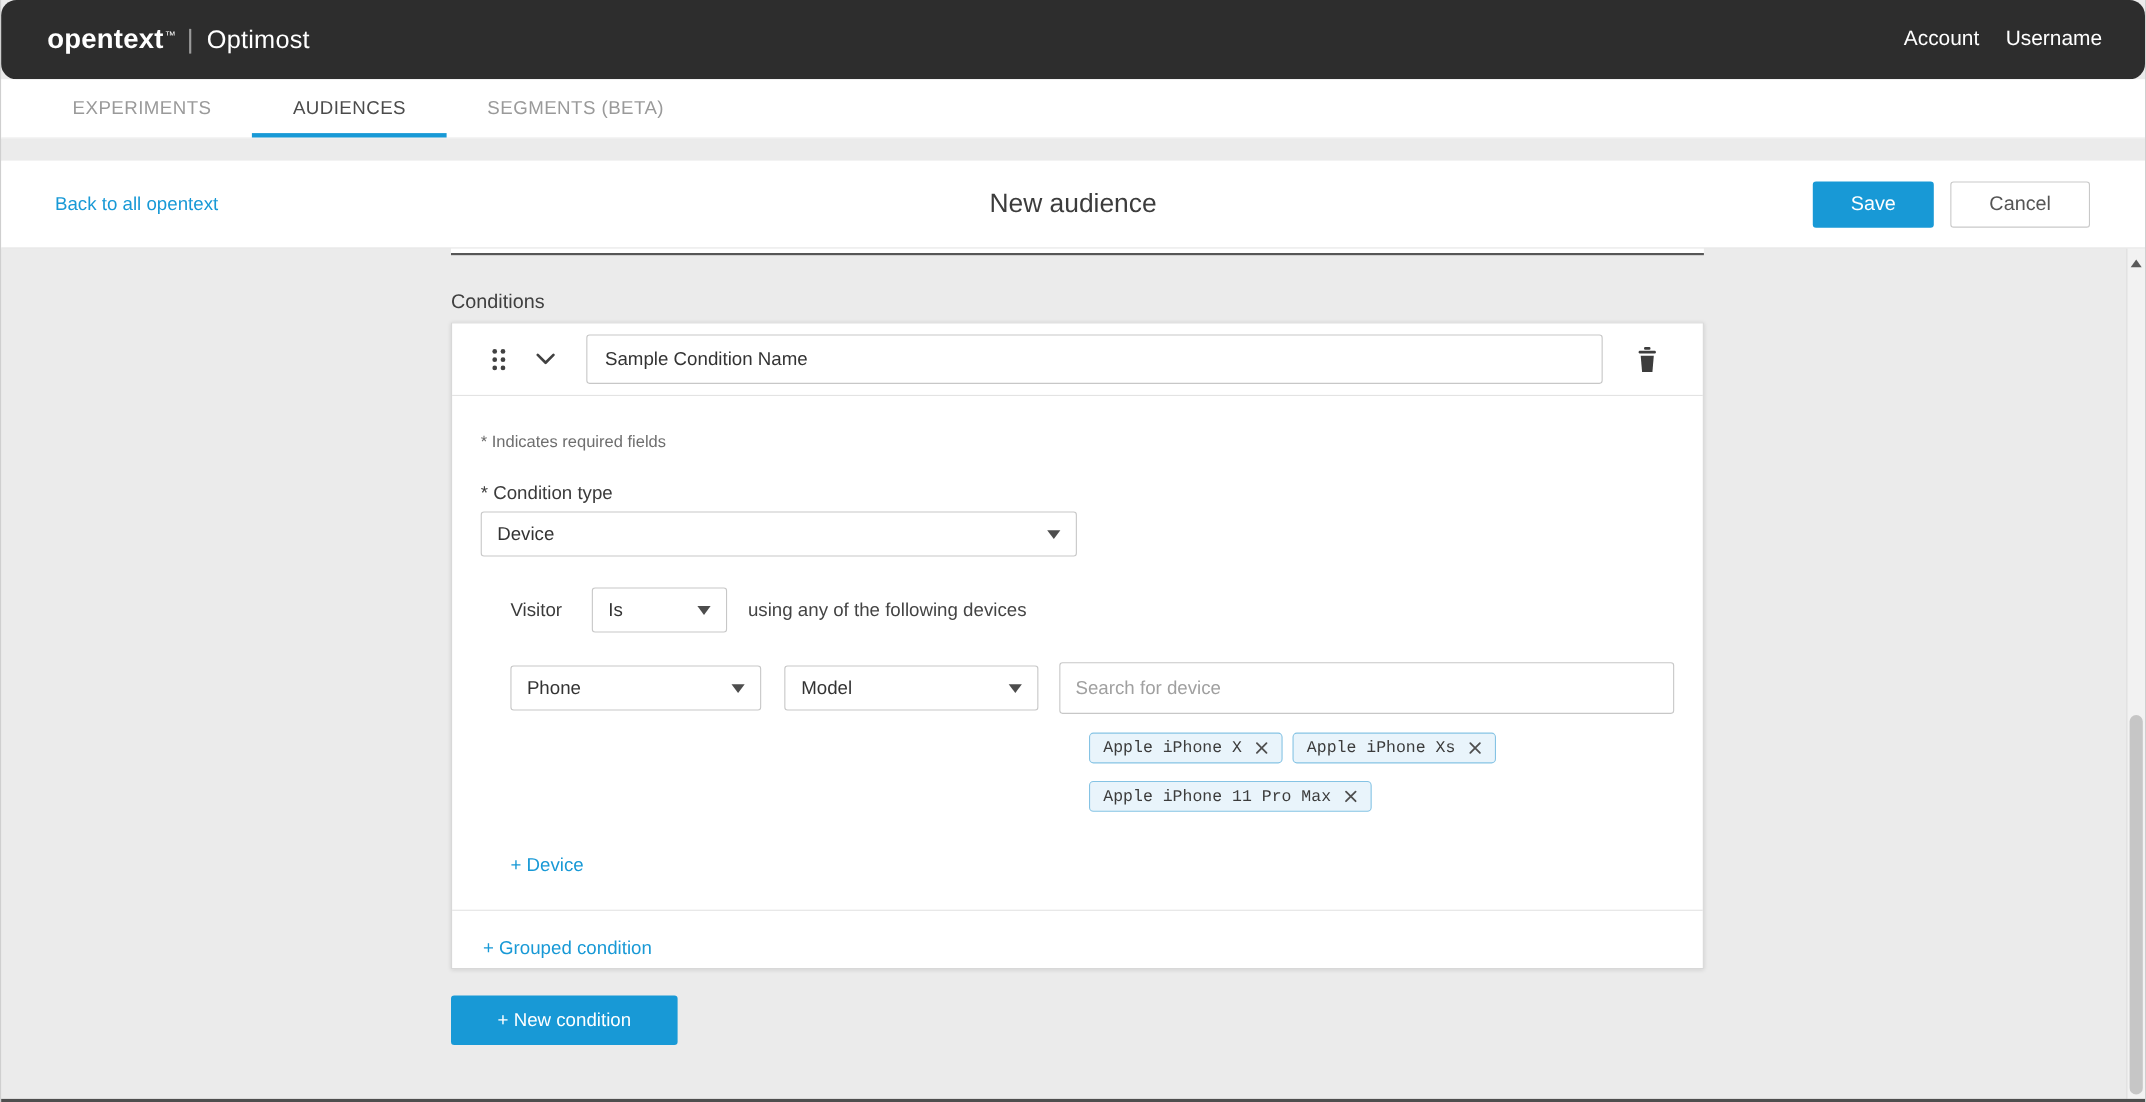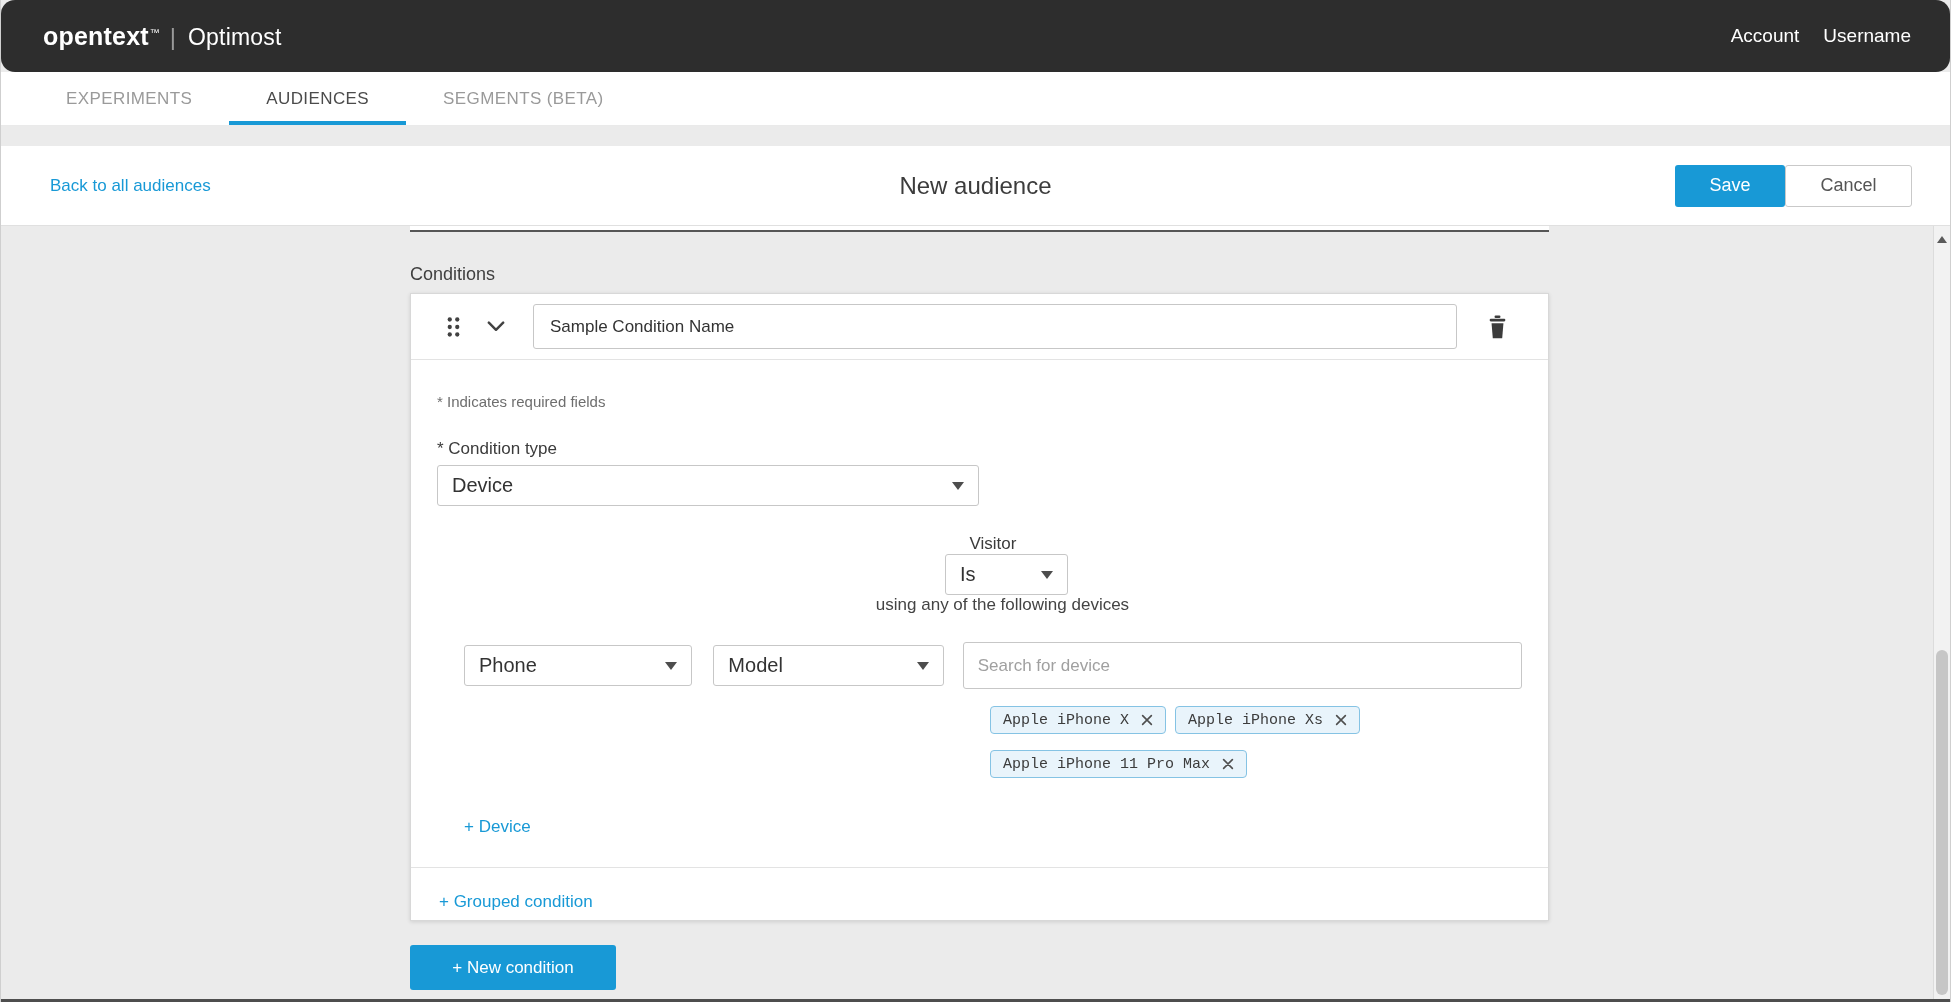--- a/index.html
+++ b/index.html
@@ -63,22 +63,22 @@
   }
   .back-link {
     position: absolute; left: 49px; top: 50%; transform: translateY(-50%);
     color: var(--accent, #1899d6); font-size: 17px; cursor: pointer; text-decoration: none;
   }
   .page-title {
     position: absolute; left: 0; right: 0; top: 50%; transform: translateY(-50%);
     text-align: center; font-size: 24px; color: #3c3c3c; font-weight: 400;
   }
   .subheader-actions {
-    position: absolute; right: 38px; top: 50%; transform: translateY(-50%);
-    display: flex; 
+    position: absolute; right: 50px; top: 50%; transform: translateY(-50%);
+    display: flex; gap: 15px;
   }
   .btn { border: none; border-radius: 3px; font-size: 18px; cursor: pointer;
          font-family: inherit; display: inline-flex; align-items: center; justify-content: center; }
   .btn-save { width: 110px; height: 42px; background: var(--accent, #1899d6); color: #fff; }
   .btn-cancel { width: 127px; height: 42px; background: #fff; color: #555; border: 1px solid #c9c9c9; }
 
   
   .content { position: absolute; top: 226px; left: 0; right: 0; bottom: 3px; }
   .col { margin-left: 409px; width: 1139px; }
 
@@ -107,29 +107,29 @@
   }
   .trash-btn { margin-left: 28px; background: none; border: none; cursor: pointer; display: flex; align-items: center; padding: 2px; }
 
   .card-body { padding: 33px 26px 0 26px; }
   .required-note { font-size: 15px; color: #6e6e6e; }
   .cond-type-label { margin-top: 29px; font-size: 17px; color: #3b3b3b; }
 
   .select {
     height: 41px; border: 1px solid #c7c7c7; border-radius: 3px;
     display: flex; align-items: center; justify-content: space-between;
-    padding: 0 14px; font-size: 20px; color: #333; cursor: pointer;
+    padding: 0 14px; font-size: 17px; color: #333; cursor: pointer;
     background: #fff;
   }
   .caret { width: 0; height: 0; border-left: 6px solid transparent;
            border-right: 6px solid transparent; border-top: 8px solid #4d4d4d; }
 
   .select-condition-type { margin-top: 6px; width: 542px; }
 
-  .visitor-row { margin-top: 28px; margin-left: 27px; display: flex; align-items: center; flex-direction: column; }
+  .visitor-row { margin-top: 28px; margin-left: 27px; display: flex; align-items: center; }
   .visitor-label { font-size: 17px; color: #3b3b3b; }
   .select-operator { margin-left: 27px; width: 123px; }
   .clause-text { margin-left: 19px; font-size: 17px; color: #444; }
 
   .criteria-row { margin-top: 27px; margin-left: 27px; display: flex; align-items: center; }
   .select-device-type { width: 229px; }
   .select-attribute { margin-left: 21px; width: 231px; }
   .device-search {
     margin-left: 19px; width: 561px; height: 47px;
     border: 1px solid #c7c7c7; border-radius: 3px;
@@ -198,21 +198,21 @@
     </div>
   </header>
 
   <nav class="tabsbar">
     <div class="tab">EXPERIMENTS</div>
     <div class="tab active">AUDIENCES</div>
     <div class="tab">SEGMENTS (BETA)</div>
   </nav>
 
   <div class="subheader">
-    <a class="back-link">Back to all audiences</a>
+    <a class="back-link">Back to all opentext</a>
     <div class="page-title">New audience</div>
     <div class="subheader-actions">
       <button class="btn btn-save">Save</button>
       <button class="btn btn-cancel">Cancel</button>
     </div>
   </div>
 
   <div class="content">
     <div class="col">
 

